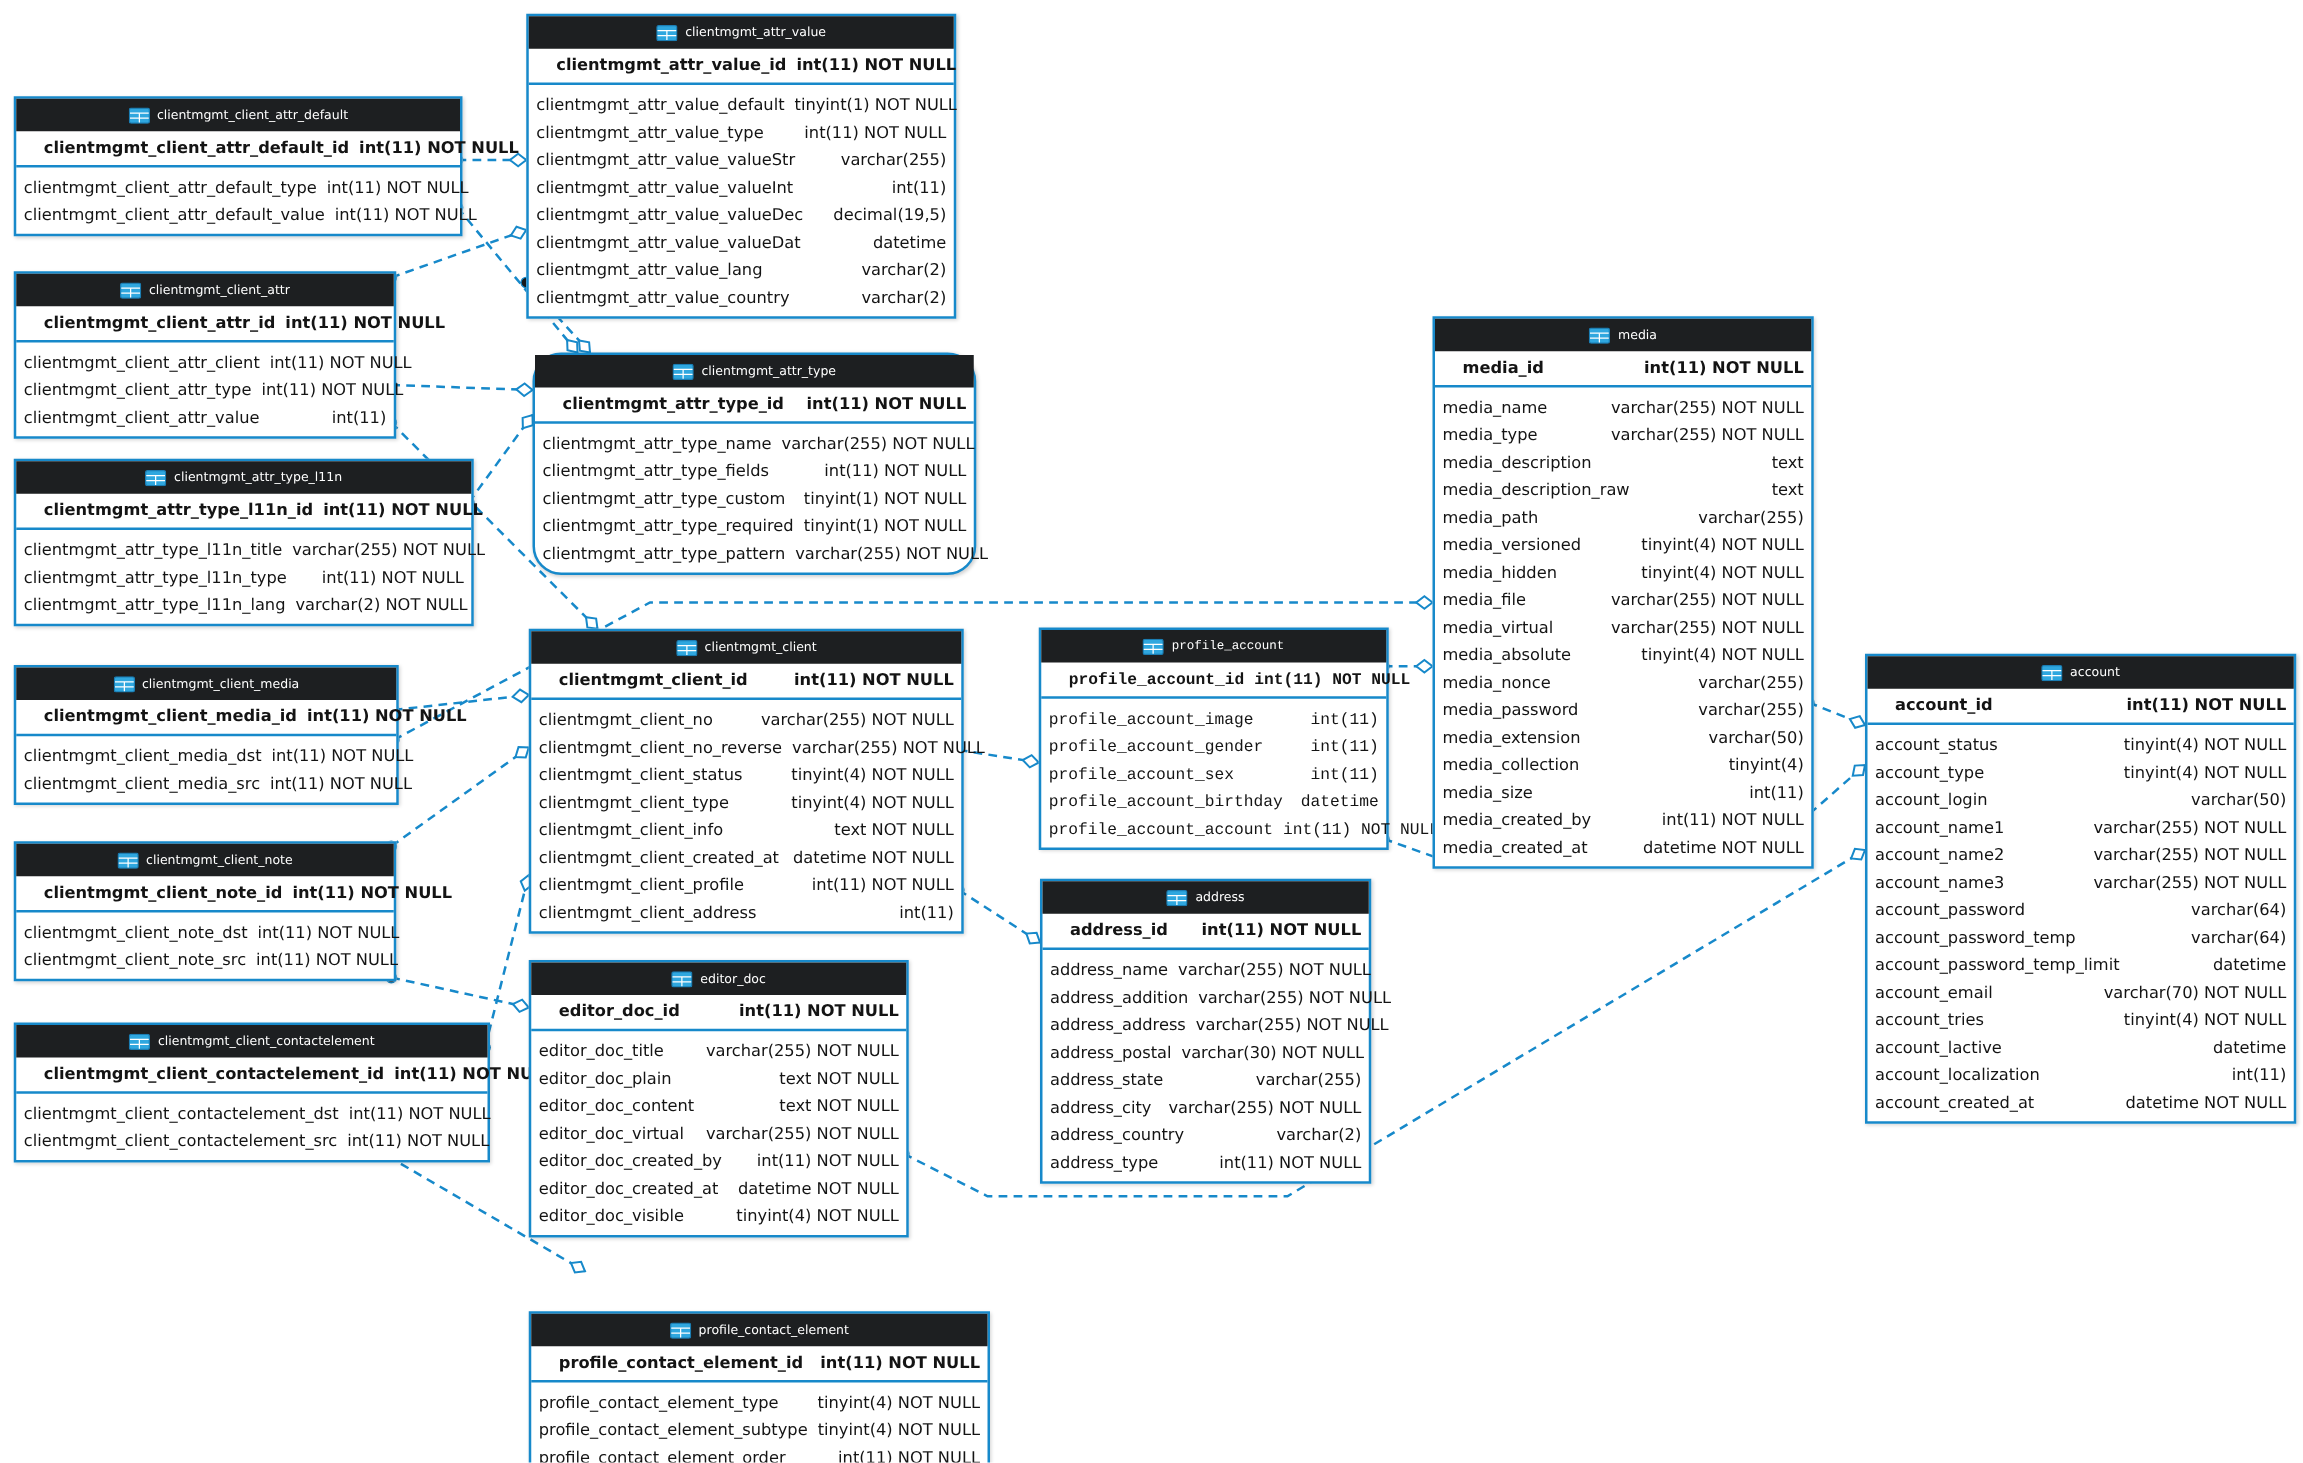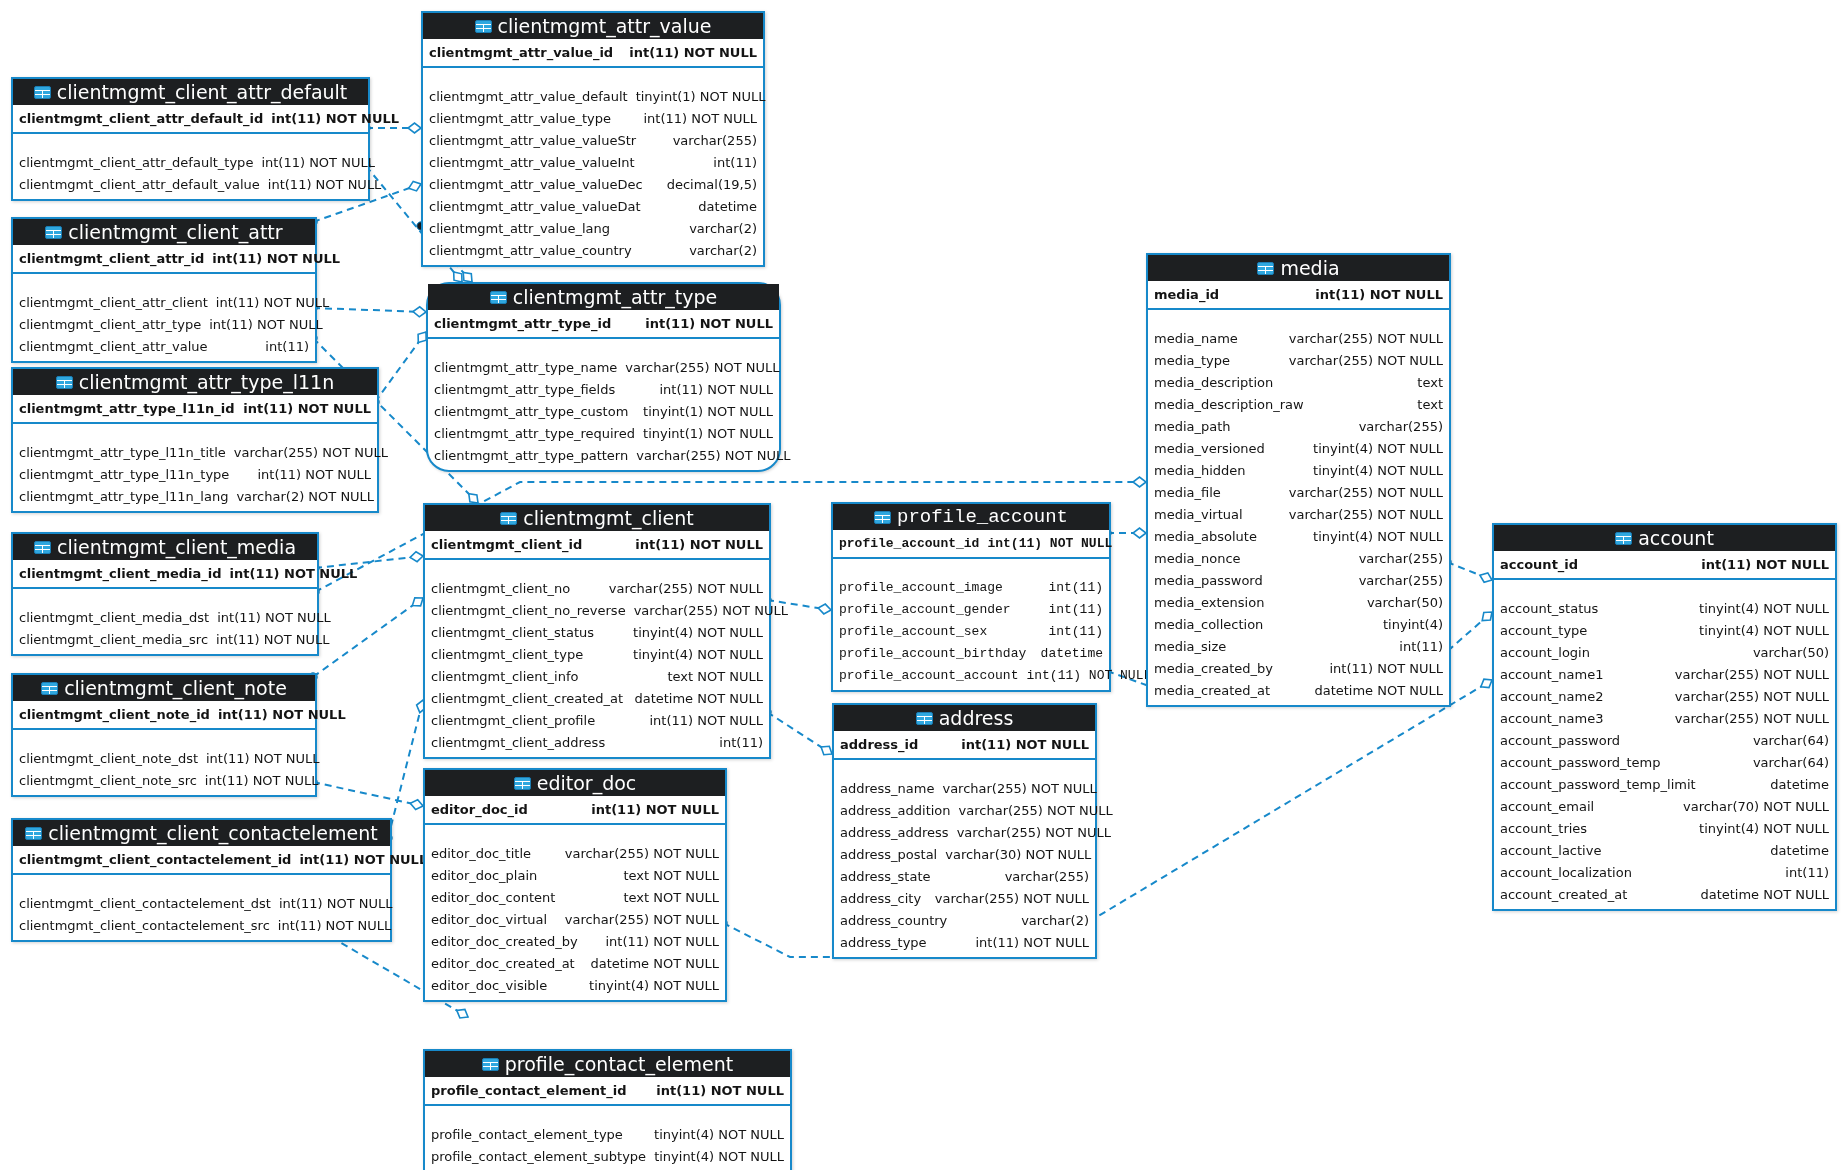--- a/index.html
+++ b/index.html
@@ -3,24 +3,24 @@
 <meta charset="utf-8">
 <style>
   html,body{margin:0;padding:0;background:#ffffff;}
   body{width:1842px;height:1170px;position:relative;overflow:hidden;
        font-family:"DejaVu Sans","Liberation Sans",sans-serif;}
   #canvas{position:absolute;left:0;top:0;width:1842px;height:1170px;background:#ffffff;}
   #wires{position:absolute;left:0;top:0;z-index:1;}
   .tbl{position:absolute;z-index:2;background:#ffffff;border:2px solid #1789ca;
        box-shadow:1px 1px 3px rgba(0,0,0,.18);font-size:13px;color:#141414;}
   .tbl-header{height:26px;background:#1d1f21;color:#ffffff;display:flex;align-items:center;
-       justify-content:center;gap:6px;font-size:19px;white-space:nowrap;overflow:hidden;}
-  .pk-row{display:flex;justify-content:space-between;gap:8px;padding:3px 6px 2px 6px;
+       justify-content:center;gap:6px;font-size:10px;white-space:nowrap;overflow:hidden;}
+  .pk-row{display:flex;justify-content:space-between;gap:8px;padding:3px 6px 2px 22px;
        line-height:22px;font-weight:bold;white-space:nowrap;border-bottom:2px solid #1789ca;}
-  .cols{padding:18px 0 3px 0;}
+  .cols{padding:6px 0 3px 0;}
   .col-row{display:flex;justify-content:space-between;gap:8px;padding:0 6px;line-height:22px;
        white-space:nowrap;}
   .cname{text-align:left;}
   .ctype{text-align:right;flex:1 0 auto;}
 </style>
 </head>
 <body>
 
 <div id="canvas">
     <svg id="wires" width="1842" height="1170">

